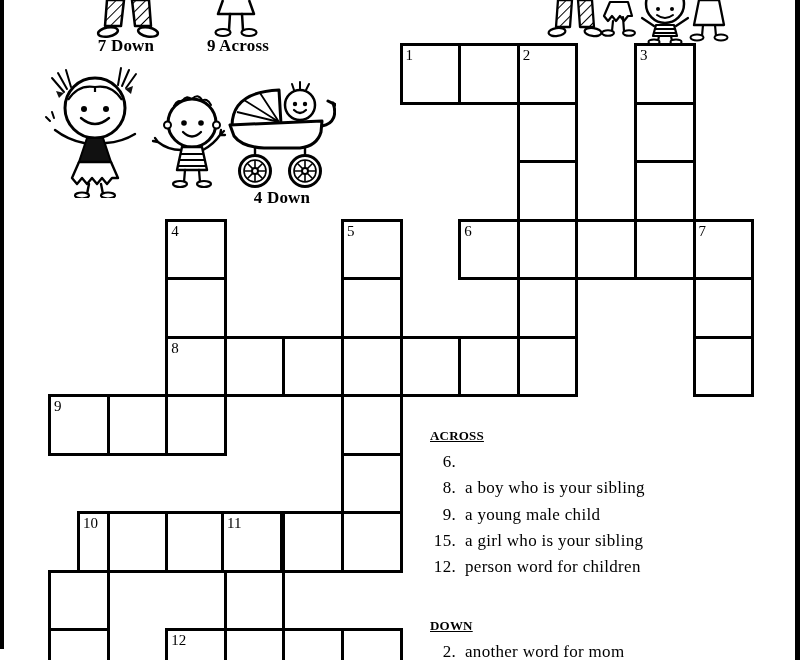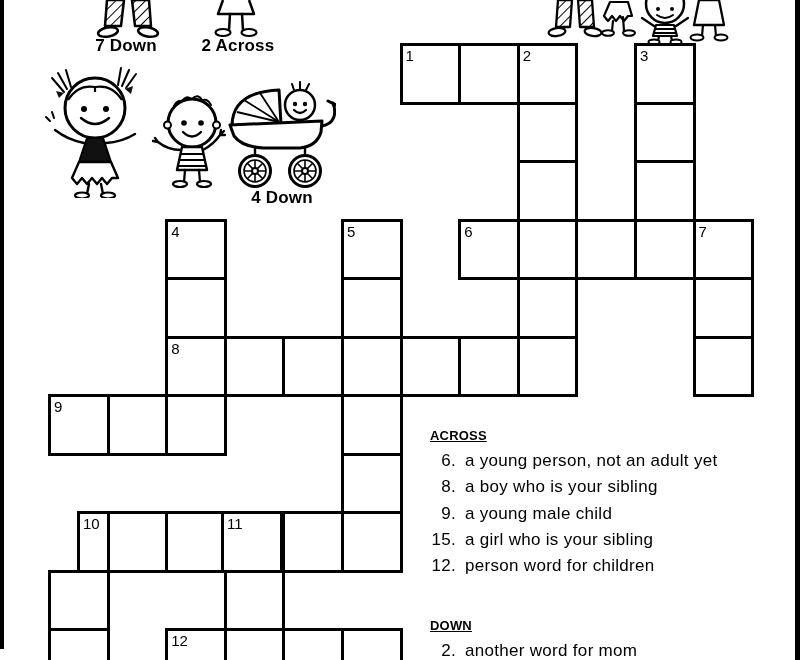--- a/index.html
+++ b/index.html
@@ -1,17 +1,17 @@
 <!DOCTYPE html>
 <html><head>
 <meta charset="utf-8">
 <style>
   html,body{margin:0;padding:0;background:#fff;}
   #stage{position:relative;width:800px;height:660px;background:#fff;overflow:hidden;
-         font-family:Liberation Sans, sans-serif;color:#000;}
+         font-family:Liberation Serif, serif;color:#000;}
   .edge-bar{position:absolute;background:#000;}
   #edge-left{left:0;top:0;width:4px;height:649px;}
   #edge-right{left:795px;top:0;width:5px;height:660px;}
   .illus{position:absolute;}
   .figlabel{position:absolute;font-weight:bold;font-size:17px;text-align:center;
             letter-spacing:.2px;white-space:nowrap;}
   #label-7down{left:86px;top:36px;width:80px;}
   #label-1across{left:192px;top:36px;width:92px;}
   #label-4down{left:244px;top:188px;width:76px;}
   .cell{position:absolute;border:3px solid #000;background:#fff;box-sizing:border-box;}
@@ -48,21 +48,21 @@
   </svg>
 
   <svg class="illus" style="left:206px;top:0;" width="60" height="40" viewBox="0 0 60 40">
     <path d="M17,0 L12,14 L48,14 L43,0" fill="#fff" stroke="#000" stroke-width="2.5" stroke-linejoin="round"></path>
     <path d="M24,14 L23,30 M36,14 L37,30" fill="none" stroke="#000" stroke-width="2.5" stroke-linecap="round"></path>
     <ellipse cx="17" cy="32.5" rx="7.5" ry="3.5" fill="#fff" stroke="#000" stroke-width="2.2"></ellipse>
     <ellipse cx="43" cy="32.5" rx="7.5" ry="3.5" fill="#fff" stroke="#000" stroke-width="2.2"></ellipse>
   </svg>
 
   <div class="figlabel" id="label-7down">7 Down</div>
-  <div class="figlabel" id="label-1across">2 Across</div>
+  <div class="figlabel" id="label-1across">9 Across</div>
 
   <svg class="illus" style="left:42px;top:66px;" width="108" height="132" viewBox="0 0 108 132">
     <path d="M22,26 L10,12 M25,23 L16,7 M29,21 L24,4" fill="none" stroke="#000" stroke-width="2" stroke-linecap="round"></path>
     <path d="M84,22 L94,8 M80,20 L87,4 M76,19 L79,2" fill="none" stroke="#000" stroke-width="2" stroke-linecap="round"></path>
     <path d="M22,27 l-8,-2 3,7 z" fill="#111"></path>
     <path d="M83,23 l8,-3 -2,8 z" fill="#111"></path>
     <circle cx="53" cy="42" r="30" fill="#fff" stroke="#000" stroke-width="3"></circle>
     <path d="M26,34 Q36,18 53,21 Q70,18 80,34 M53,21 L53,26" fill="none" stroke="#000" stroke-width="2.2"></path>
     <circle cx="42" cy="43" r="3" fill="#000"></circle>
       <circle cx="64" cy="43" r="3" fill="#000"></circle>
@@ -219,21 +219,20 @@
       <div class="cell" style="left: 223.8px; top: 628px; width: 61.6px; height: 61.5px;"></div>
       <div class="cell" style="left: 282.4px; top: 628px; width: 61.6px; height: 61.5px;"></div>
       <div class="cell" style="left: 341px; top: 628px; width: 61.6px; height: 61.5px;"></div>
     </div>
 
   <div class="clues" id="clues-across">
     <div class="clue-title">ACROSS</div>
     <div id="across-list">
         <div class="clue-row">
           <span class="clue-num">6.</span>
-          <span class="clue-text">a young person, not an adult yet</span>
         </div>
         <div class="clue-row">
           <span class="clue-num">8.</span>
           <span class="clue-text">a boy who is your sibling</span>
         </div>
         <div class="clue-row">
           <span class="clue-num">9.</span>
           <span class="clue-text">a young male child</span>
         </div>
         <div class="clue-row">

